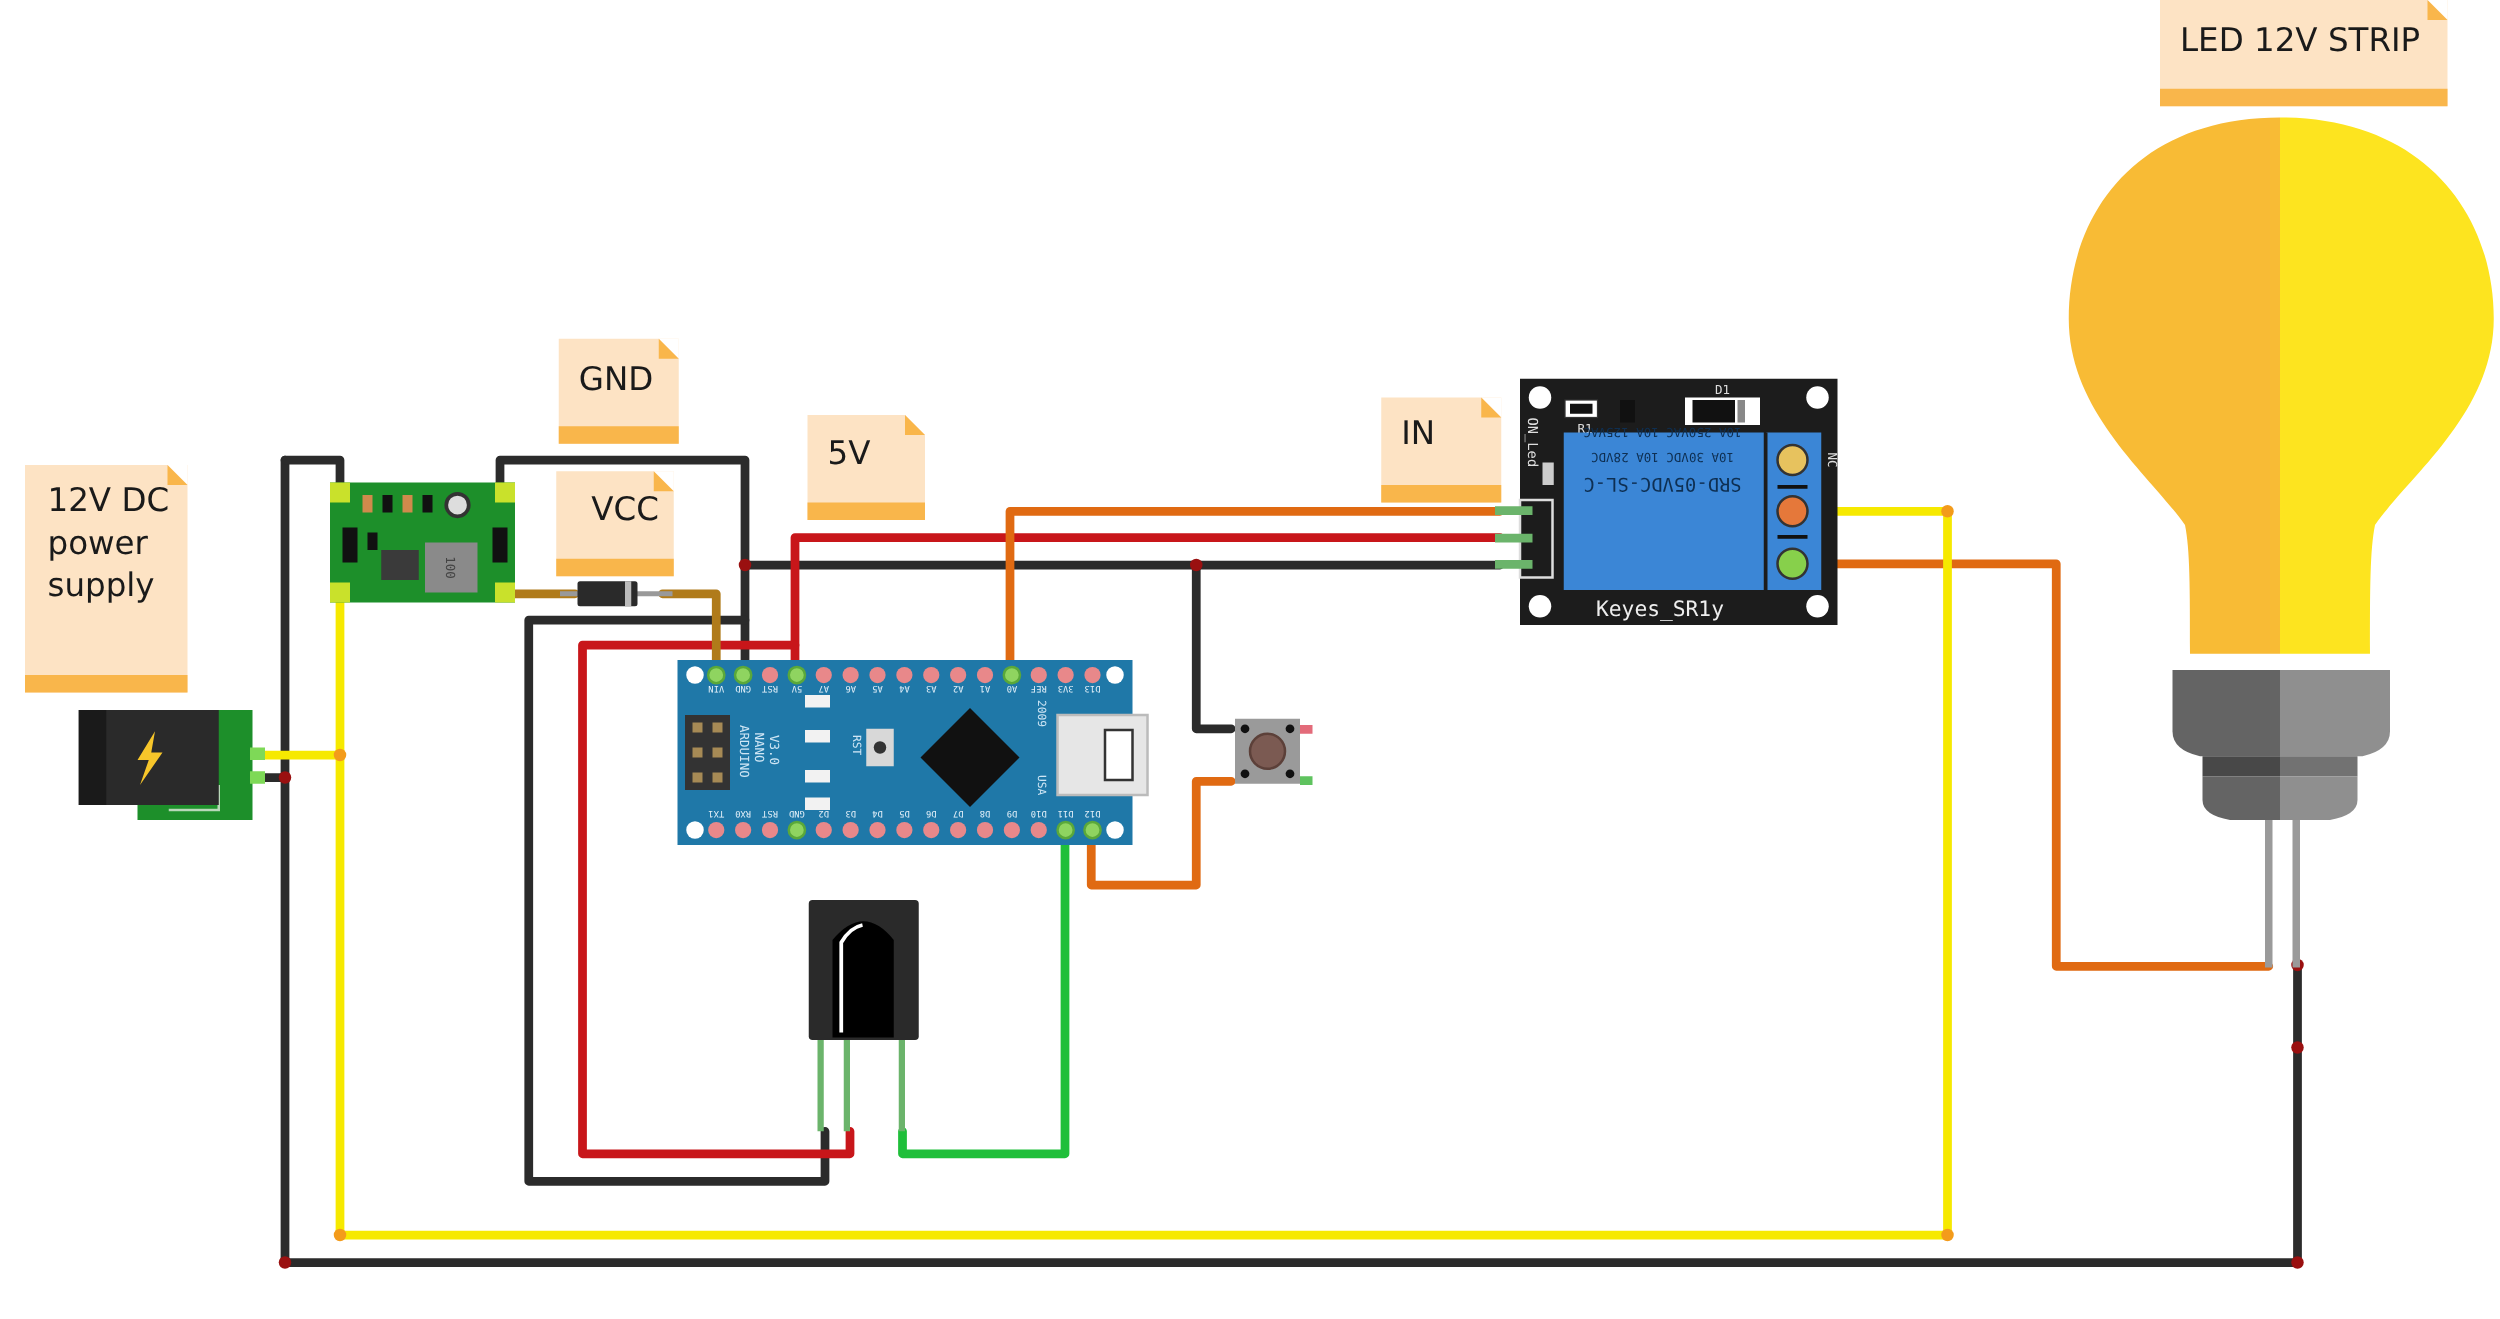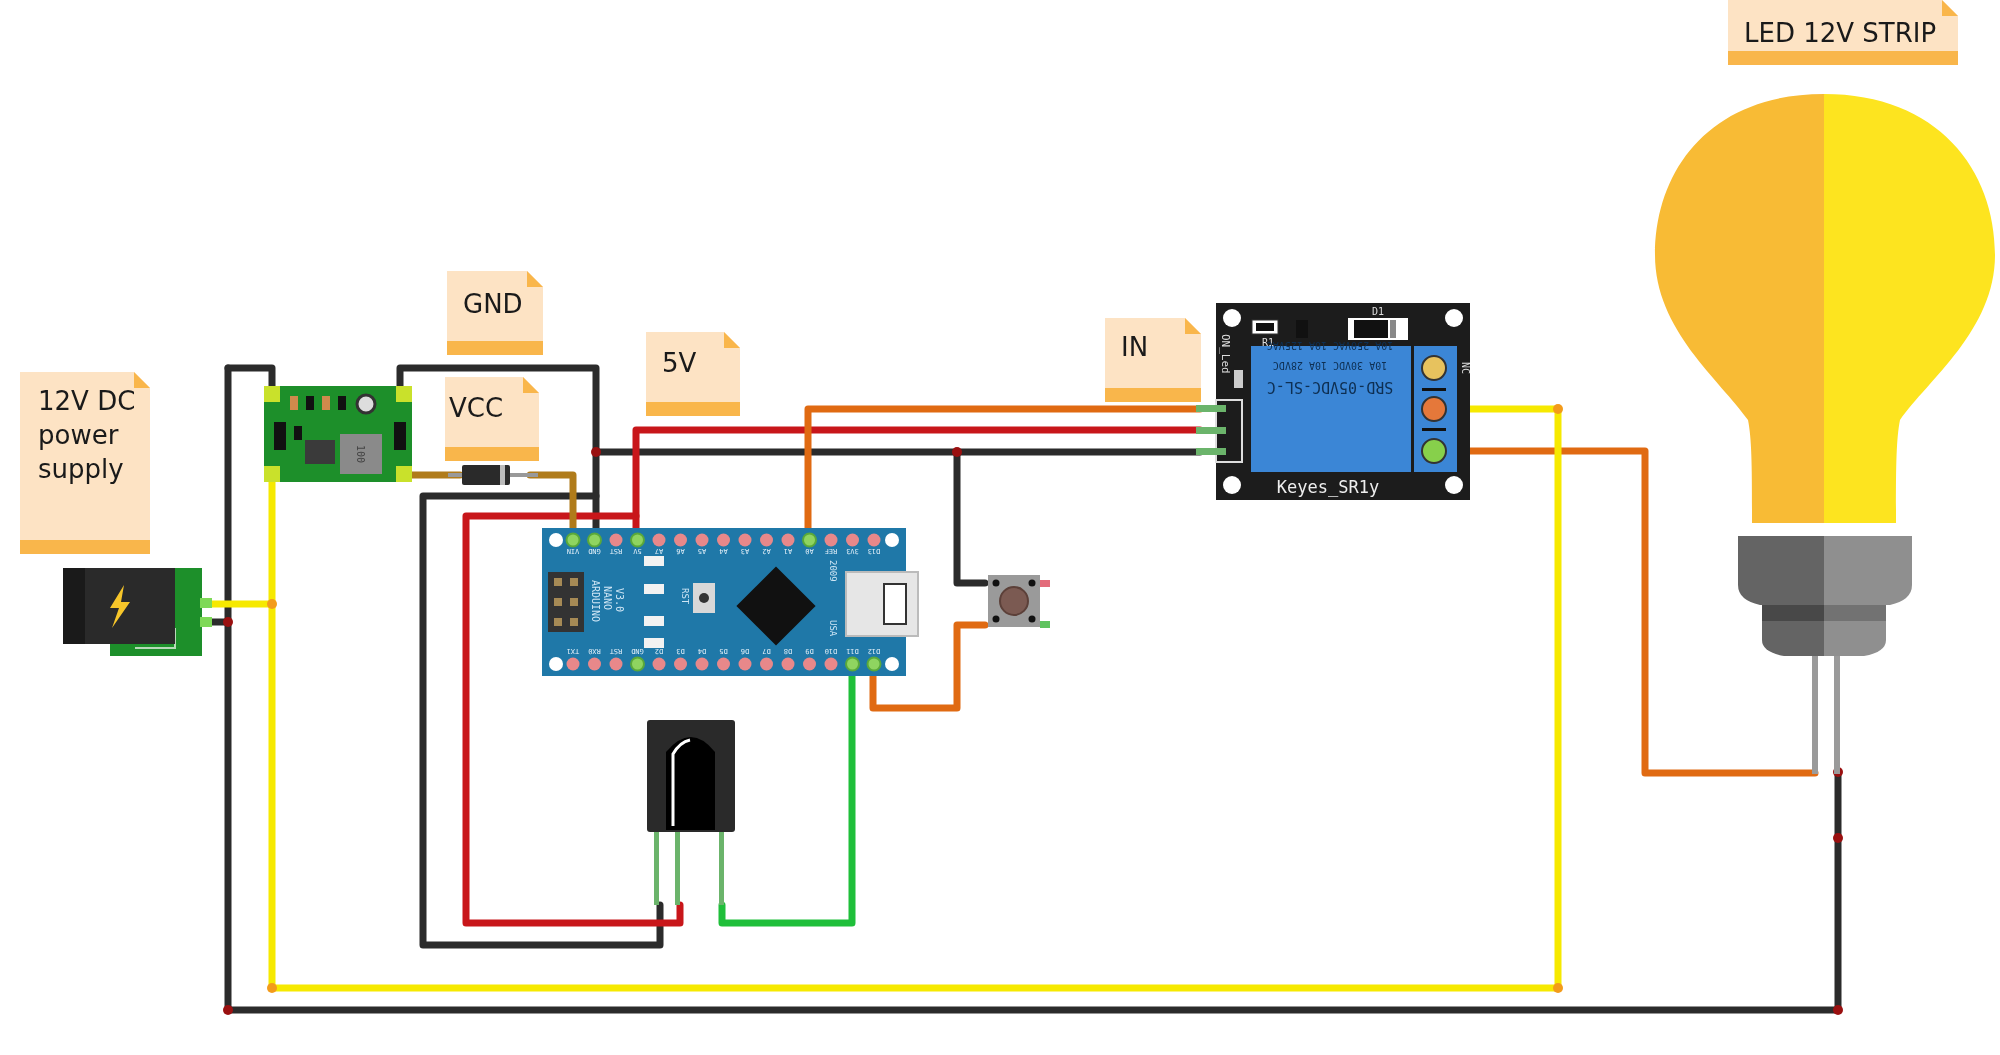--- a/index.html
+++ b/index.html
@@ -285,36 +285,36 @@
 <div class="note" style="left:447px;top:271px;width:96px;height:84px;">
   <div class="note-fold"></div>
     <div class="note-fold-in"></div>
   <div class="note-text" style="left:16px;top:16px;">GND</div>
   <div class="note-bar"></div>
 </div>
 
 <div class="note" style="left:445px;top:377px;width:94px;height:84px;">
   <div class="note-fold"></div>
     <div class="note-fold-in"></div>
-  <div class="note-text" style="left:4px;top:14px;">VCC</div>
+  <div class="note-text" style="left:28px;top:14px;">VCC</div>
   <div class="note-bar"></div>
 </div>
 
 <div class="note" style="left:646px;top:332px;width:94px;height:84px;">
   <div class="note-fold"></div>
     <div class="note-fold-in"></div>
   <div class="note-text" style="left:16px;top:14px;">5V</div>
   <div class="note-bar"></div>
 </div>
 
 <div class="note" style="left:1105px;top:318px;width:96px;height:84px;">
   <div class="note-fold"></div>
     <div class="note-fold-in"></div>
   <div class="note-text" style="left:16px;top:12px;">IN</div>
   <div class="note-bar"></div>
 </div>
 
-<div class="note" style="left:1728px;top:0px;width:230px;height:65px;">
+<div class="note" style="left:1728px;top:0px;width:230px;height:85px;">
   <div class="note-fold"></div>
     <div class="note-fold-in"></div>
   <div class="note-text" style="left:16px;top:16px;">LED 12V STRIP</div>
   <div class="note-bar"></div>
 </div>
 
 </body></html>

